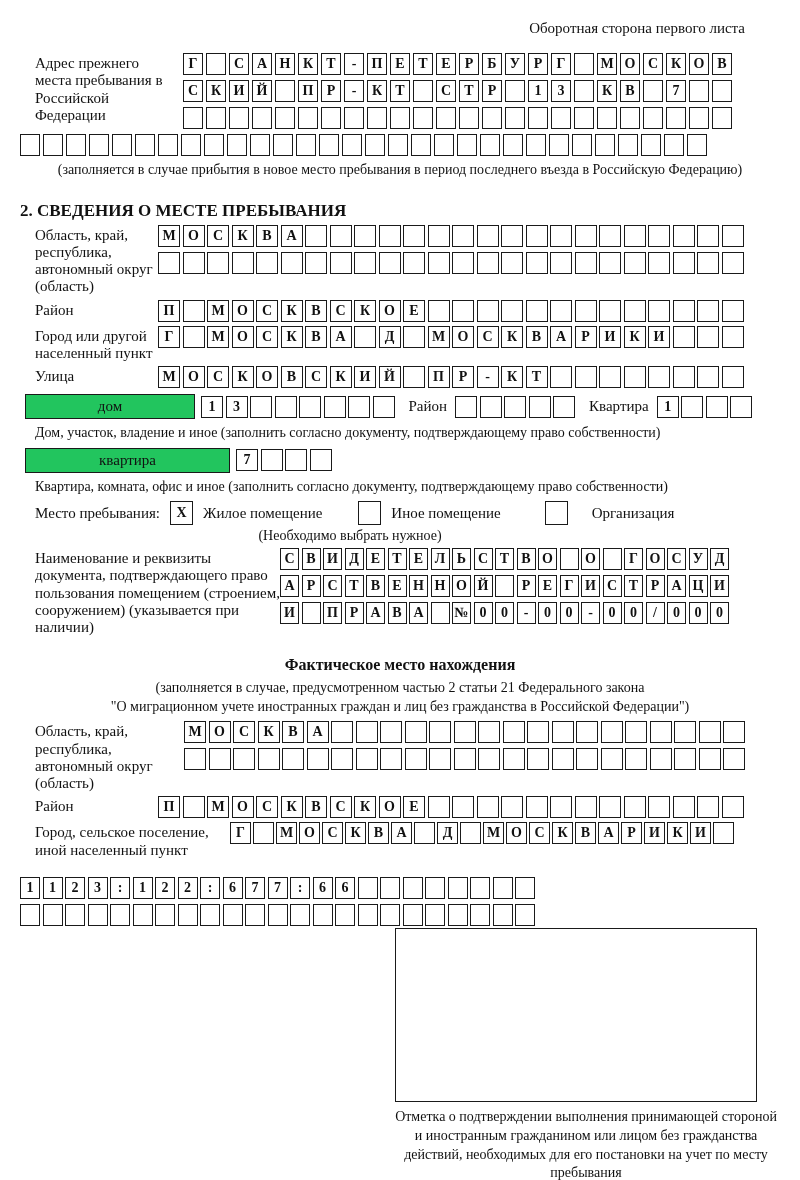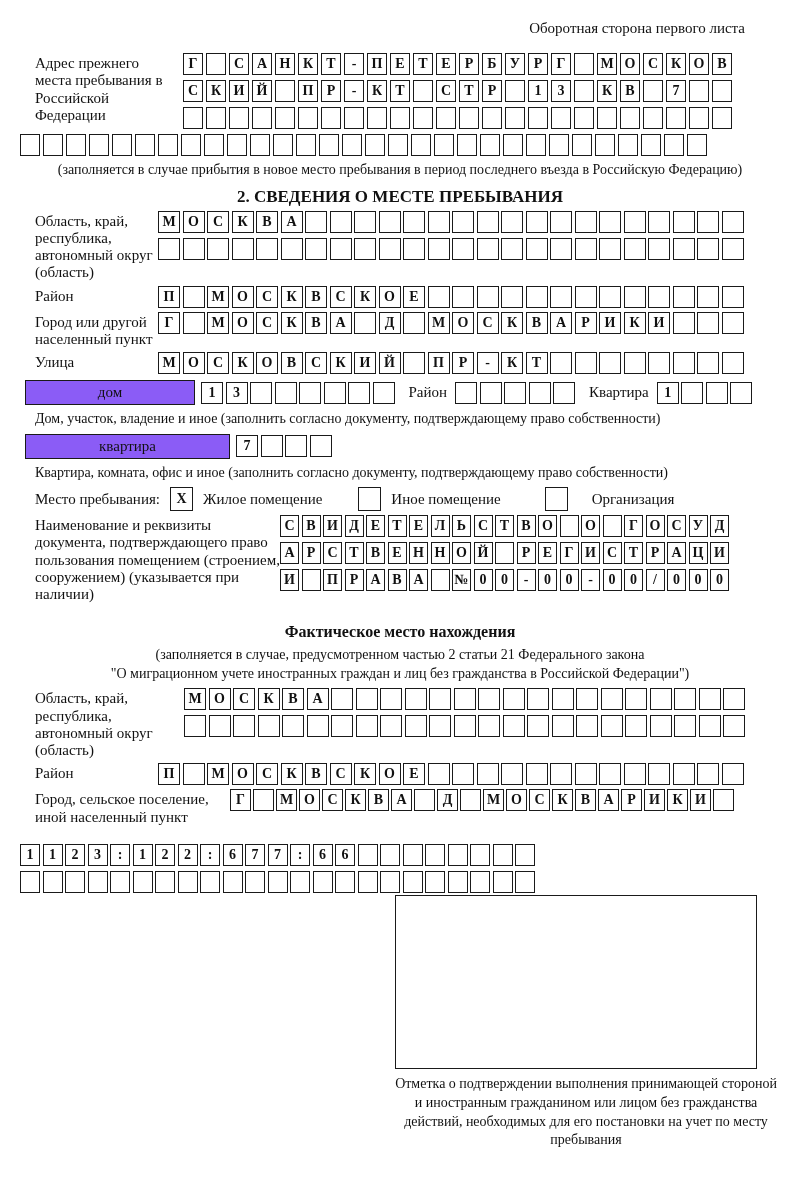--- a/index.html
+++ b/index.html
@@ -25,25 +25,25 @@
   .row-c { gap:2.5px; } .row-c .cbox { width:17px; }
   .row-d { gap:2.5px; } .row-d .cbox { width:20px; }
   .row-k { gap:2.5px; } .row-k .cbox { width:18px; }
   .row-e { gap:2px; }   .row-e .cbox { width:19px; }
   .row-full { gap:3px; margin-top:5px; } .row-full .cbox { width:18px; }
 
   .caption { font-size:14px; line-height:1.25; margin-top:5px; }
   .caption.center { text-align:center; }
   .caption.left { padding-left:15px; }
 
-  .sec-title { text-align:center; font-size:17px; font-weight:bold; margin-top:8px; }
+  .sec-title { text-align:left; font-size:17px; font-weight:bold; margin-top:22px; }
   .sub-title { text-align:center; font-size:16px; font-weight:bold; margin-top:20px; }
 
   .dom-line { display:flex; align-items:center; margin-top:6px; padding-left:5px; }
-  .widebox { border:1.5px solid #1a1a1a; height:23px; display:flex; align-items:center; justify-content:center; font-size:15px; background:#8b5cf6; }
+  .widebox { border:1.5px solid #1a1a1a; height:23px; display:flex; align-items:center; justify-content:center; font-size:15px; background:#22c55e; }
   .wb-dom { width:168px; margin-right:6px; }
   .wb-kv  { width:203px; margin-right:6px; }
   .inline-label { font-size:15px; margin:0 8px 0 14px; }
 
   .checks { display:flex; align-items:center; margin-top:6px; padding-left:15px; font-size:15px; }
   .checkbox { width:21px; height:22px; border:1.5px solid #1a1a1a; display:flex; align-items:center; justify-content:center; font-size:14px; font-weight:bold; margin:0 10px; background:#fff; }
   .opt-label { margin-right:14px; }
 
   .choose-note { font-size:14px; margin-top:3px; margin-left:170px; width:320px; text-align:center; }
 
@@ -374,20 +374,21 @@
 
   <div class="checks">
     <span>Место пребывания:</span>
     <span class="checkbox">X</span>
     <span class="opt-label">Жилое помещение</span>
     <span class="checkbox" style="margin-left:22px;"></span>
     <span class="opt-label">Иное помещение</span>
     <span class="checkbox" style="margin-left:30px; margin-right:24px;"></span>
     <span class="opt-label">Организация</span>
   </div>
+  <div class="choose-note">(Необходимо выбрать нужное)</div>
 
   <div class="field">
     <div class="label lbl-260">Наименование и реквизиты документа, подтверждающего право пользования помещением (строением, сооружением) (указывается при наличии)</div>
     <div class="rows">
       <div class="boxrow row-c">
           <span class="cbox">С</span>
           <span class="cbox">В</span>
           <span class="cbox">И</span>
           <span class="cbox">Д</span>
           <span class="cbox">Е</span>

